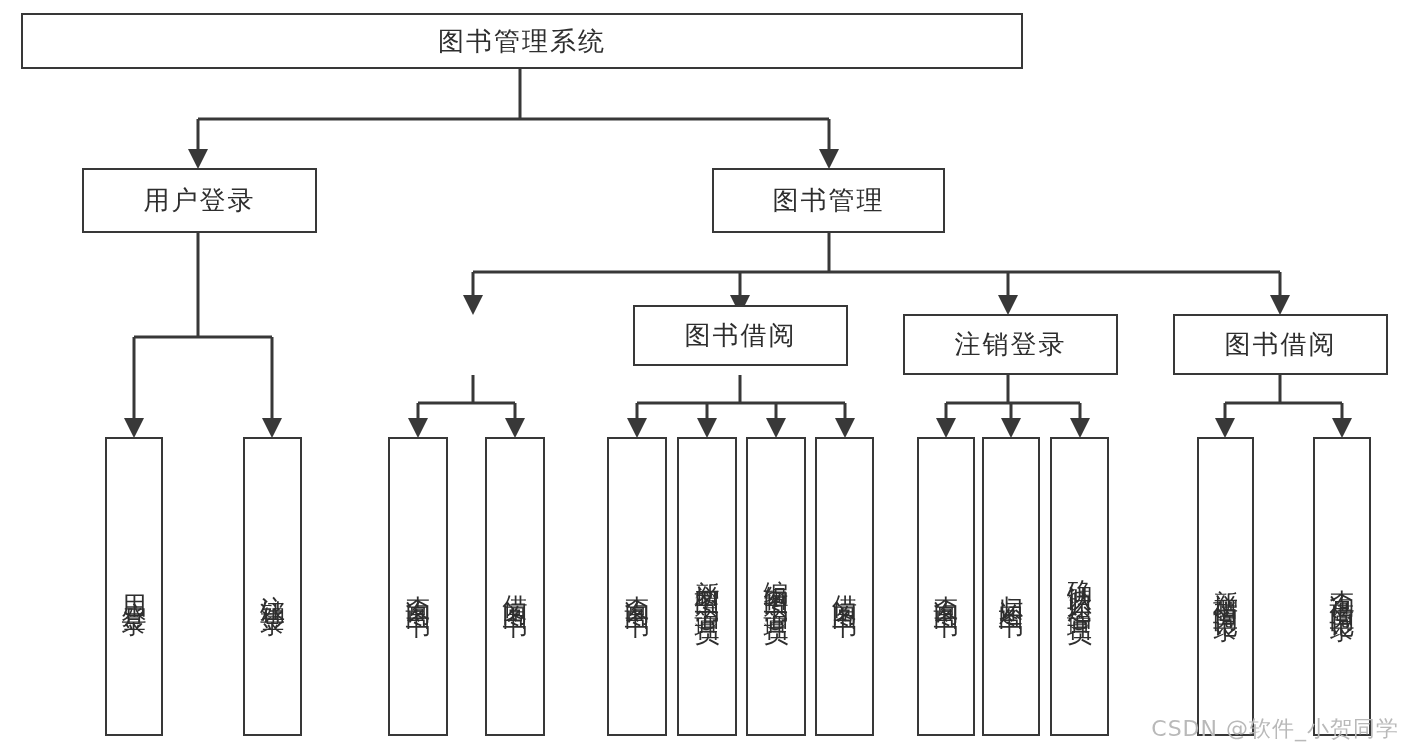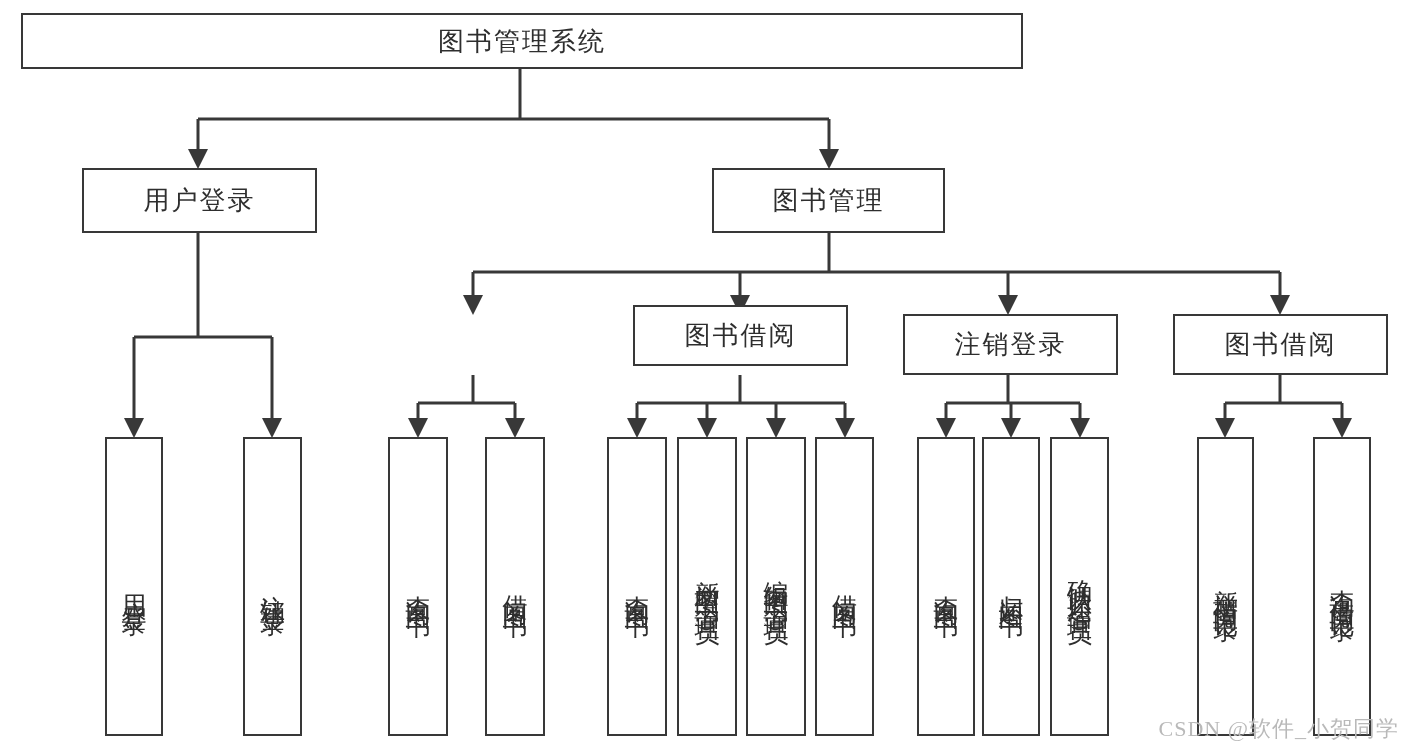--- a/index.html
+++ b/index.html
@@ -39,21 +39,20 @@
     white-space: nowrap;
   }
   .watermark {
     position: absolute;
     right: 6px;
     bottom: 3px;
     font-size: 22px;
     letter-spacing: 1px;
     color: var(--watermark, #b9b9b9);
     white-space: nowrap;
-    font-family: Liberation Serif, serif;
   }
 </style>
 </head>
 <body>
 
 <div class="canvas">
 
   <svg class="connectors" width="1405" height="747" viewBox="0 0 1405 747">
     <path d="
       M520 69 L520 119

